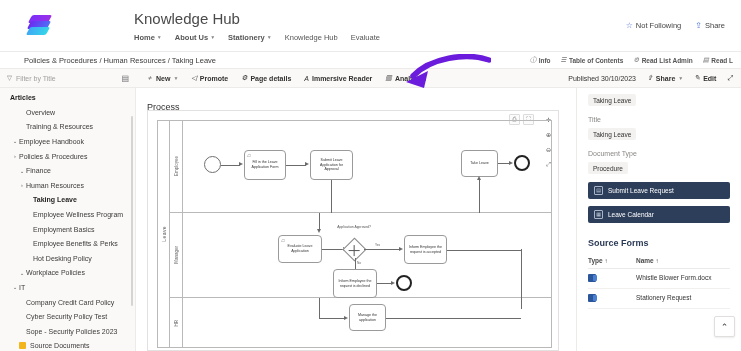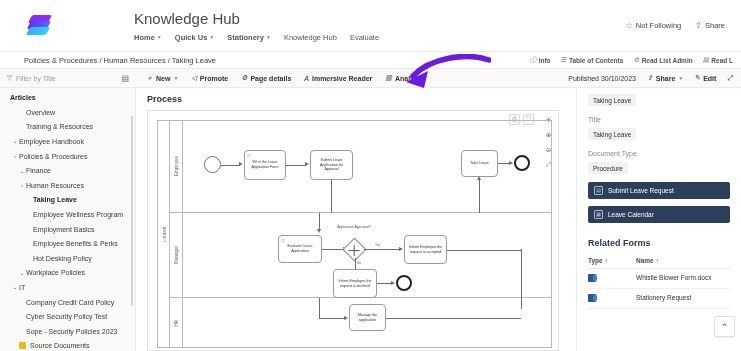--- a/index.html
+++ b/index.html
@@ -77,21 +77,21 @@
   .s-item.sel { font-weight: bold; color: #201f1e; }
   .sq { width: 7px; height: 7px; border-radius: 1px; margin-right: 4px; flex: none; }
   .sq.folder { background: #f2b51c; }
   .s-scroll { position: absolute; right: 2px; top: 28px; width: 2px; height: 190px; background: #d6d4d2; border-radius: 2px; }
 
   
   .main {
     position: absolute; left: 136px; top: 88px; width: 440px; height: 263px;
     background: #ffffff; overflow: hidden;
   }
-  .process-title { font-size: 9px; font-weight: bold; color: #323130; padding: 6px 0 4px 11px; }
+  .process-title { font-size: 9px; font-weight: normal; color: #323130; padding: 6px 0 4px 11px; margin-top: 8px; }
   .diagram-box {
     position: absolute; left: 11px; top: 22px; width: 412px; height: 241px;
     border: 1px solid #e3e1df; background: #fff; overflow: hidden;
   }
   .diag-ctl-top { position: absolute; right: 24px; top: 3px; display: flex; gap: 3px; }
   .diag-ctl-right { position: absolute; right: 4px; top: 3px; display: flex; flex-direction: column; gap: 4px; }
   .dbtn {
     width: 11px; height: 11px; border: 1px solid #dcdcdc; background: #fbfbfb;
     font-size: 6px; color: #555; display: flex; align-items: center; justify-content: center; border-radius: 1px;
   }
@@ -184,21 +184,21 @@
       </div>
     </div>
     <div class="hub">
       <div class="hub-title">Knowledge Hub</div>
       <div class="hub-nav">
         <span>
             <b>Home</b>
             <i class="caret">▼</i>
           </span>
         <span>
-            <b>Quick Us</b>
+            <b>About Us</b>
             <i class="caret">▼</i>
           </span>
         <span>
             <b>Stationery</b>
             <i class="caret">▼</i>
           </span>
         <span>Knowledge Hub</span>
         <span>Evaluate</span>
       </div>
     </div>
@@ -469,21 +469,21 @@
 
     <div class="ql-btn">
       <span class="ql-ico">▤</span>
       <span>Submit Leave Request</span>
     </div>
     <div class="ql-btn">
       <span class="ql-ico">▦</span>
       <span>Leave Calendar</span>
     </div>
 
-    <div class="rf-title">Related Forms</div>
+    <div class="rf-title">Source Forms</div>
     <div class="rf-head">
       <div class="c1">
         <span>Type</span>
         <span>↑</span>
       </div>
       <div>
         <span>Name</span>
         <span>↑</span>
       </div>
     </div>

